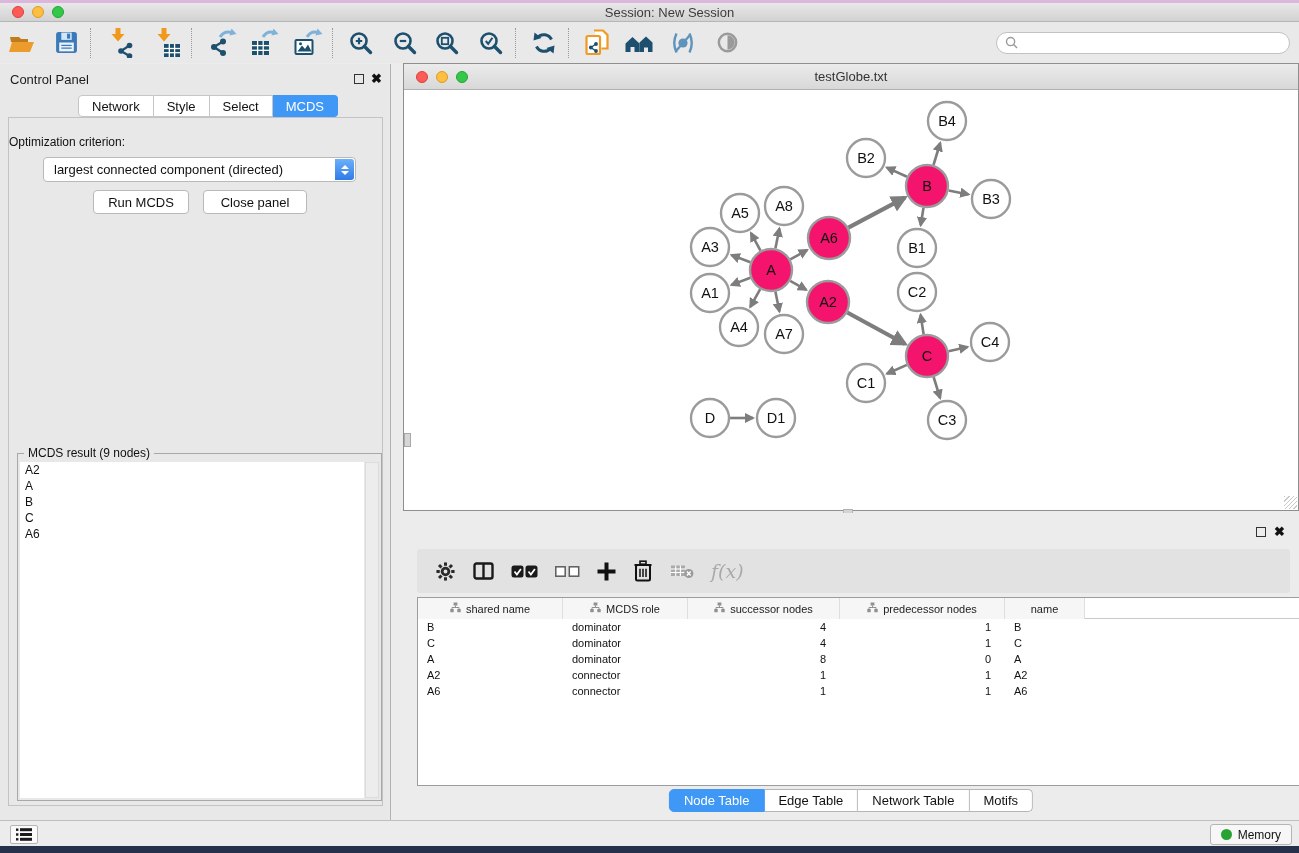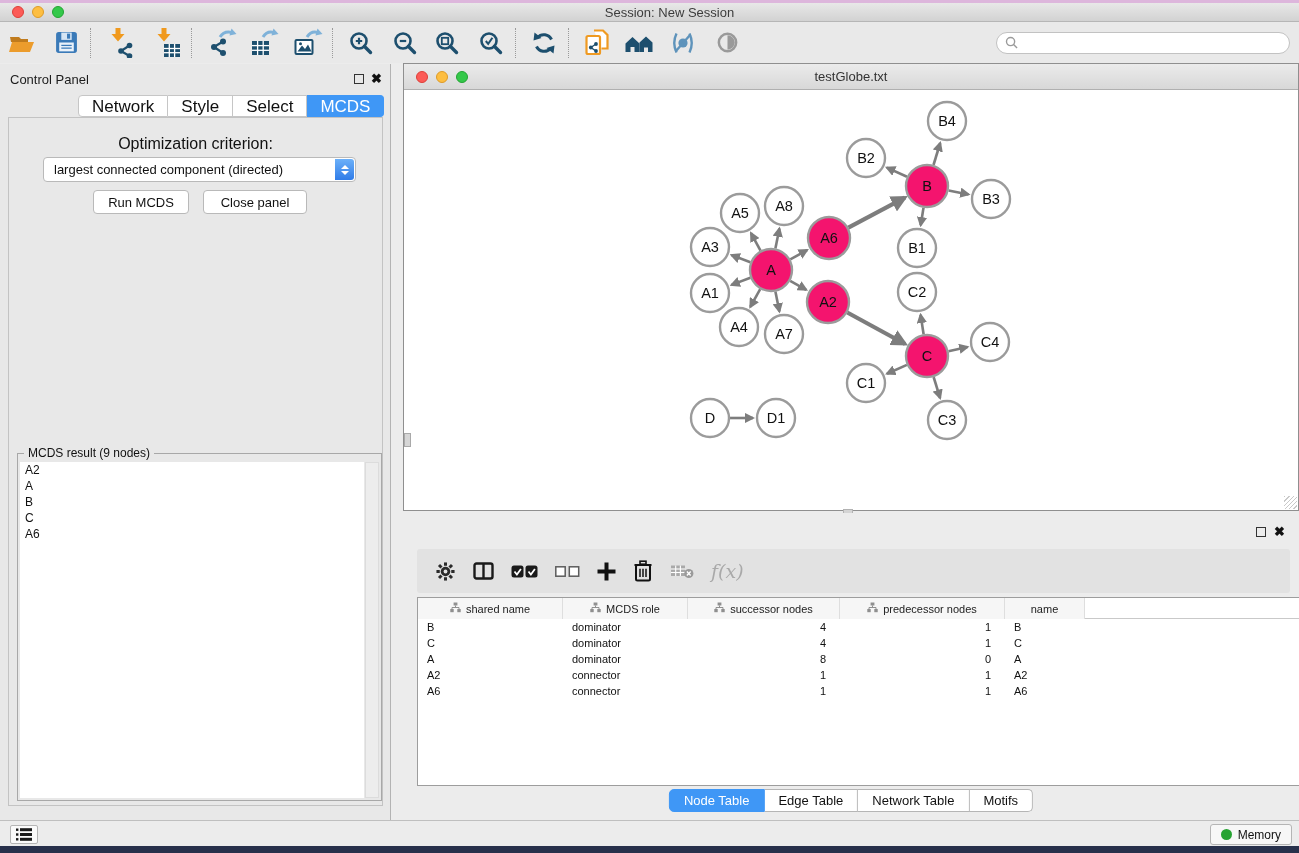--- a/index.html
+++ b/index.html
@@ -36,26 +36,26 @@
 
   
   .control-panel { position:absolute; left:0; top:1px; width:391px; height:756px; background:#e8e8e8;
     border-right:1px solid #b3b3b3; }
   .cp-header { position:absolute; top:6px; left:0; width:100%; height:20px; }
   .cp-title { position:absolute; left:10px; top:2px; font-size:13px; color:#1c1c1c; }
   .float-icon { position:absolute; top:4px; width:10px; height:10px; border:1.6px solid #333; background:transparent; }
   .close-icon { position:absolute; top:1px; font-size:13px; font-weight:bold; color:#111; }
   .cp-tabs { position:absolute; top:31px; left:78px; display:flex; }
   .cp-tab { height:22px; line-height:21px; padding:0 13px; background:#fff; border:1px solid #c6c6c6;
-    border-left:none; font-size:17px; color:#111; }
+    border-left:none; font-size:13px; color:#111; }
   .cp-tab:first-child { border-left:1px solid #c6c6c6; border-radius:4px 0 0 4px; }
   .cp-tab:last-child { border-radius:0 4px 4px 0; }
   .cp-tab.active { background:#3f97f6; border-color:#3f97f6; color:#fff; }
   .cp-box { position:absolute; top:53px; left:8px; width:375px; height:689px; border:1px solid #c3c3c3; background:#e8e8e8; }
-  .opt-label { position:absolute; top:17px; left:0; width:100%; text-align:center; font-size:16px; color:#111; }
+  .opt-label { position:absolute; top:17px; left:0; width:100%; text-align:left; font-size:12px; color:#111; }
   .criterion { position:absolute; top:39px; left:34px; width:313px; height:25px; background:#fff;
     border:1px solid #b9b9b9; border-radius:4px; font-size:13px; color:#111; line-height:23px; padding-left:10px; }
   .stepper { position:absolute; right:1px; top:1px; bottom:1px; width:19px;
     background:linear-gradient(#6cb0f9,#2f7ce8); border-radius:0 3px 3px 0;
     display:flex; flex-direction:column; align-items:center; justify-content:center; gap:2px; }
   .tri-up { width:0; height:0; border-left:4px solid transparent; border-right:4px solid transparent; border-bottom:4px solid #fff; }
   .tri-down { width:0; height:0; border-left:4px solid transparent; border-right:4px solid transparent; border-top:4px solid #fff; }
   .cp-btn { position:absolute; top:72px; height:24px; background:#fff; border:1px solid #b9b9b9;
     border-radius:4px; font-size:13px; color:#111; font-family:"Liberation Sans",sans-serif; }
   .run-btn { left:84px; width:96px; }

